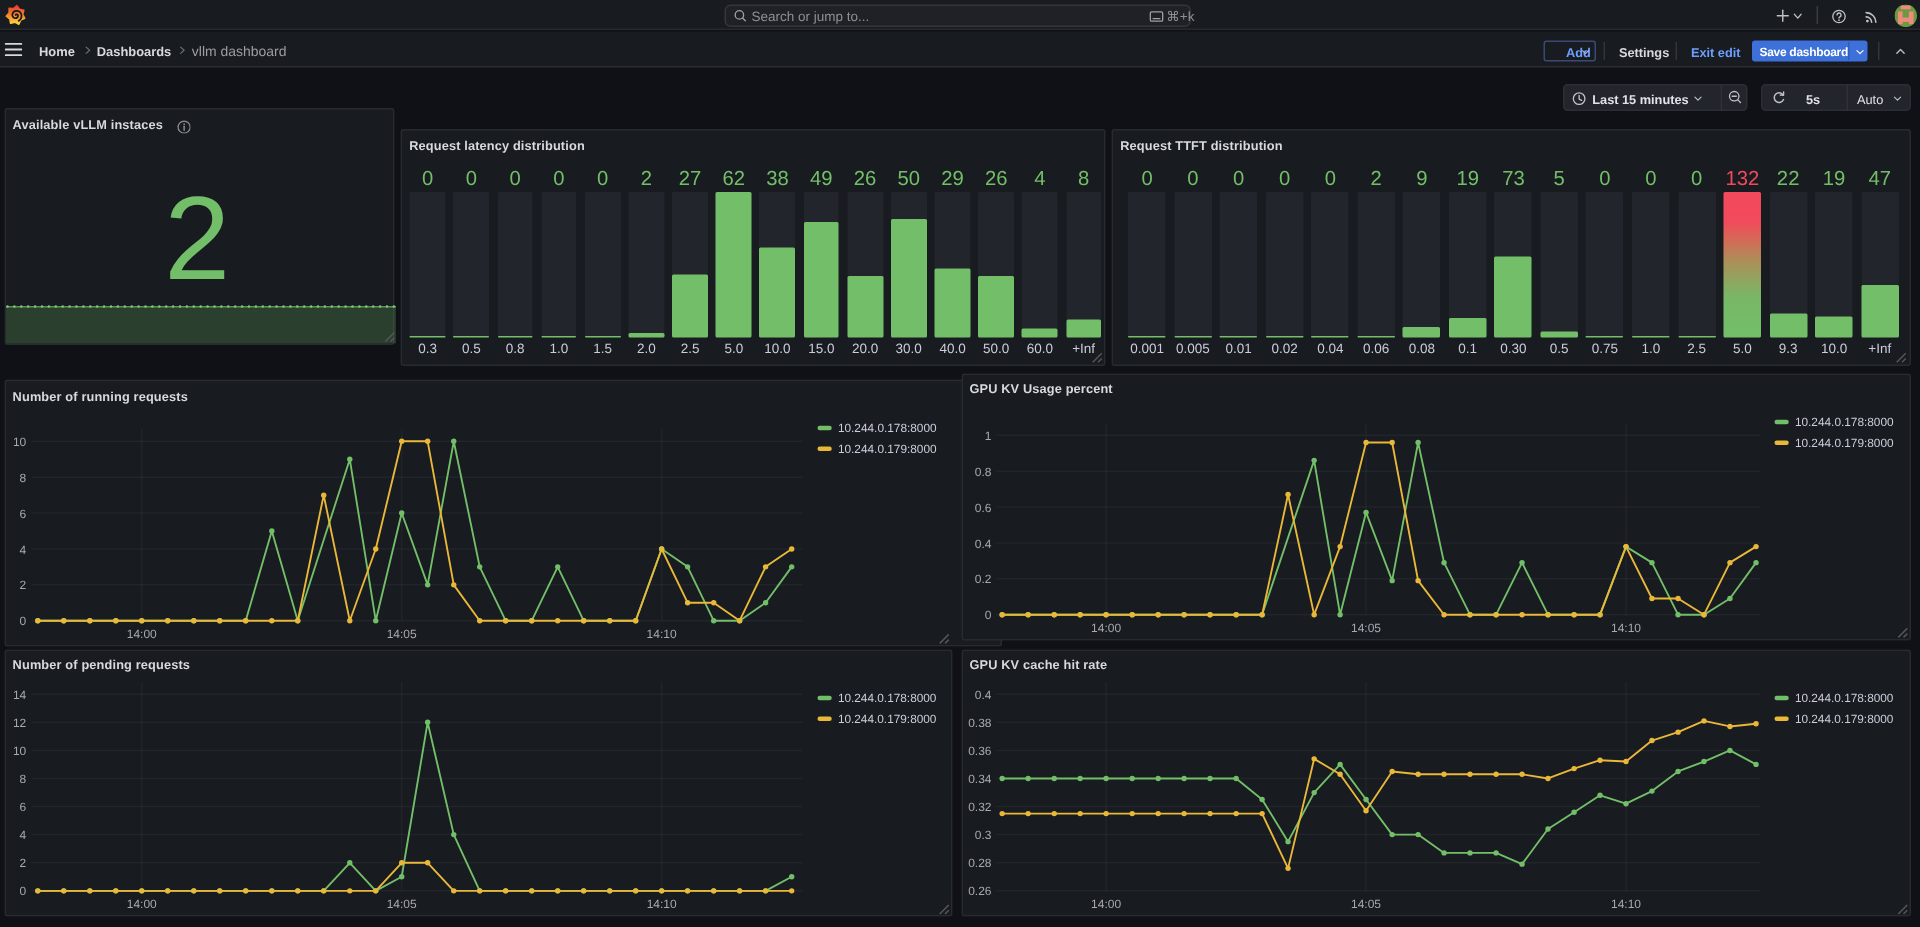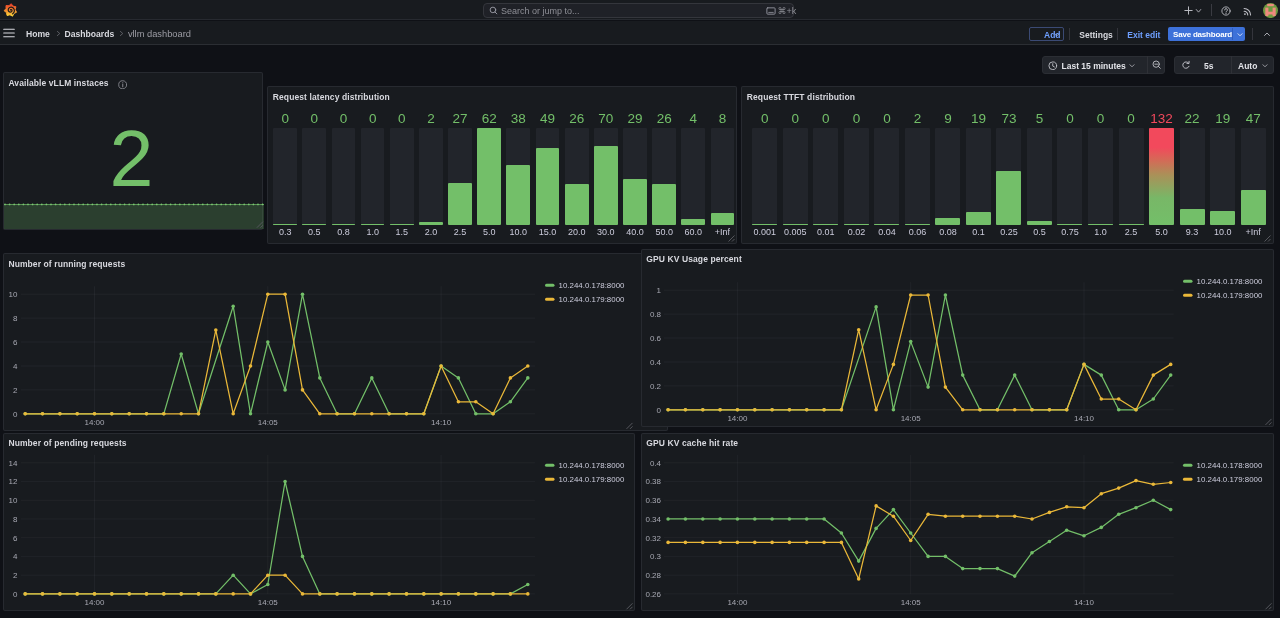--- a/index.html
+++ b/index.html
@@ -118,21 +118,21 @@
     <line x1="4.7" y1="7" x2="9.3" y2="7" stroke="#c0c1c8" stroke-width="1.5"></line>
     <line x1="10.8" y1="10.8" x2="14" y2="14" stroke="#c0c1c8" stroke-width="1.5"></line>
   </svg>
 <div class="abs" style="left:1174px;top:56.2px;width:99.8px;height:17.6px;background:#22252b;border:1px solid #2b2e34;border-radius:3px"></div>
 <svg width="9.5" height="9.5" viewBox="0 0 16 16" style="position:absolute;left:1180.5px;top:60.3px" fill="none" stroke-linecap="round" stroke-linejoin="round">
     <path d="M12.9,5.4 a5.4,5.4 0 1 0 0.6,5.2" stroke="#c0c1c8" stroke-width="1.6"></path>
     <polyline points="13.6,2.2 13.5,5.9 9.9,5.7" stroke="#c0c1c8" stroke-width="1.6"></polyline>
   </svg>
 <div class="abs" style="left:1204px;top:61px;font-size:8.5px;font-weight:700;color:#e2e3e8">5s</div>
 <div class="abs" style="left:1231.2px;top:56.2px;width:1px;height:17.6px;background:#2f3137"></div>
-<div class="abs" style="left:1238px;top:61px;font-size:8.5px;font-weight:700;color:#e2e3e8">Auto</div>
+<div class="abs" style="left:1238px;top:61px;font-size:8.5px;font-weight:400;color:#e2e3e8">Auto</div>
 <svg width="6" height="5.5" viewBox="0 0 16 16" style="position:absolute;left:1261.5px;top:62.5px" fill="none" stroke-linecap="round" stroke-linejoin="round">
     <polyline points="2,5 8,11 14,5" stroke="#c0c1c8" stroke-width="2.2"></polyline>
   </svg>
 <div class="panel" style="left:2.9px;top:72px;width:260.3px;height:157.7px">
     <div class="ptitle">Available vLLM instaces</div>
     <svg width="9.5" height="9.5" viewBox="0 0 16 16" style="position:absolute;left:114px;top:6.5px" fill="none" stroke-linecap="round" stroke-linejoin="round">
       <circle cx="8" cy="8" r="6.8" stroke="#8e8f96" stroke-width="1.4"></circle>
       <line x1="8" y1="7" x2="8" y2="11.5" stroke="#8e8f96" stroke-width="1.6"></line>
       <circle cx="8" cy="4.6" r="1" fill="#8e8f96" stroke="none"></circle>
     </svg>
@@ -240,21 +240,21 @@
 <div class="bgfill" style="left:238.2px;width:23.7px;top:78.1px;height:59.8px;background:#73bf69"></div>
 <div class="bglab" style="left:234.2px;width:31.7px">10.0</div>
 <div class="bgval" style="left:264.4px;width:29.7px;color:#73bf69">49</div>
 <div class="bgtrack" style="left:267.4px;width:23.7px;top:40.3px;height:97.6px"></div>
 <div class="bgfill" style="left:267.4px;width:23.7px;top:60.8px;height:77.1px;background:#73bf69"></div>
 <div class="bglab" style="left:263.4px;width:31.7px">15.0</div>
 <div class="bgval" style="left:293.6px;width:29.7px;color:#73bf69">26</div>
 <div class="bgtrack" style="left:296.6px;width:23.7px;top:40.3px;height:97.6px"></div>
 <div class="bgfill" style="left:296.6px;width:23.7px;top:97.0px;height:40.9px;background:#73bf69"></div>
 <div class="bglab" style="left:292.6px;width:31.7px">20.0</div>
-<div class="bgval" style="left:322.7px;width:29.7px;color:#73bf69">70</div>
+<div class="bgval" style="left:322.7px;width:29.7px;color:#73bf69">50</div>
 <div class="bgtrack" style="left:325.7px;width:23.7px;top:40.3px;height:97.6px"></div>
 <div class="bgfill" style="left:325.7px;width:23.7px;top:59.2px;height:78.7px;background:#73bf69"></div>
 <div class="bglab" style="left:321.7px;width:31.7px">30.0</div>
 <div class="bgval" style="left:351.9px;width:29.7px;color:#73bf69">29</div>
 <div class="bgtrack" style="left:354.9px;width:23.7px;top:40.3px;height:97.6px"></div>
 <div class="bgfill" style="left:354.9px;width:23.7px;top:92.2px;height:45.7px;background:#73bf69"></div>
 <div class="bglab" style="left:350.9px;width:31.7px">40.0</div>
 <div class="bgval" style="left:381.0px;width:29.7px;color:#73bf69">26</div>
 <div class="bgtrack" style="left:384.0px;width:23.7px;top:40.3px;height:97.6px"></div>
 <div class="bgfill" style="left:384.0px;width:23.7px;top:97.0px;height:40.9px;background:#73bf69"></div>
@@ -302,21 +302,21 @@
 <div class="bgtrack" style="left:193.1px;width:25.0px;top:40.3px;height:97.6px"></div>
 <div class="bgfill" style="left:193.1px;width:25.0px;top:131.2px;height:6.7px;background:#73bf69"></div>
 <div class="bglab" style="left:189.1px;width:33.0px">0.08</div>
 <div class="bgval" style="left:220.7px;width:31.0px;color:#73bf69">19</div>
 <div class="bgtrack" style="left:223.7px;width:25.0px;top:40.3px;height:97.6px"></div>
 <div class="bgfill" style="left:223.7px;width:25.0px;top:124.6px;height:13.3px;background:#73bf69"></div>
 <div class="bglab" style="left:219.7px;width:33.0px">0.1</div>
 <div class="bgval" style="left:251.2px;width:31.0px;color:#73bf69">73</div>
 <div class="bgtrack" style="left:254.2px;width:25.0px;top:40.3px;height:97.6px"></div>
 <div class="bgfill" style="left:254.2px;width:25.0px;top:83.9px;height:54.0px;background:#73bf69"></div>
-<div class="bglab" style="left:250.2px;width:33.0px">0.25</div>
+<div class="bglab" style="left:250.2px;width:33.0px">0.30</div>
 <div class="bgval" style="left:281.7px;width:31.0px;color:#73bf69">5</div>
 <div class="bgtrack" style="left:284.7px;width:25.0px;top:40.3px;height:97.6px"></div>
 <div class="bgfill" style="left:284.7px;width:25.0px;top:134.2px;height:3.7px;background:#73bf69"></div>
 <div class="bglab" style="left:280.7px;width:33.0px">0.5</div>
 <div class="bgval" style="left:312.2px;width:31.0px;color:#73bf69">0</div>
 <div class="bgtrack" style="left:315.2px;width:25.0px;top:40.3px;height:97.6px"></div>
 <div class="bgfill" style="left:315.2px;width:25.0px;top:136.4px;height:1.5px;background:#73bf69"></div>
 <div class="bglab" style="left:311.2px;width:33.0px">0.75</div>
 <div class="bgval" style="left:342.8px;width:31.0px;color:#73bf69">0</div>
 <div class="bgtrack" style="left:345.8px;width:25.0px;top:40.3px;height:97.6px"></div>

